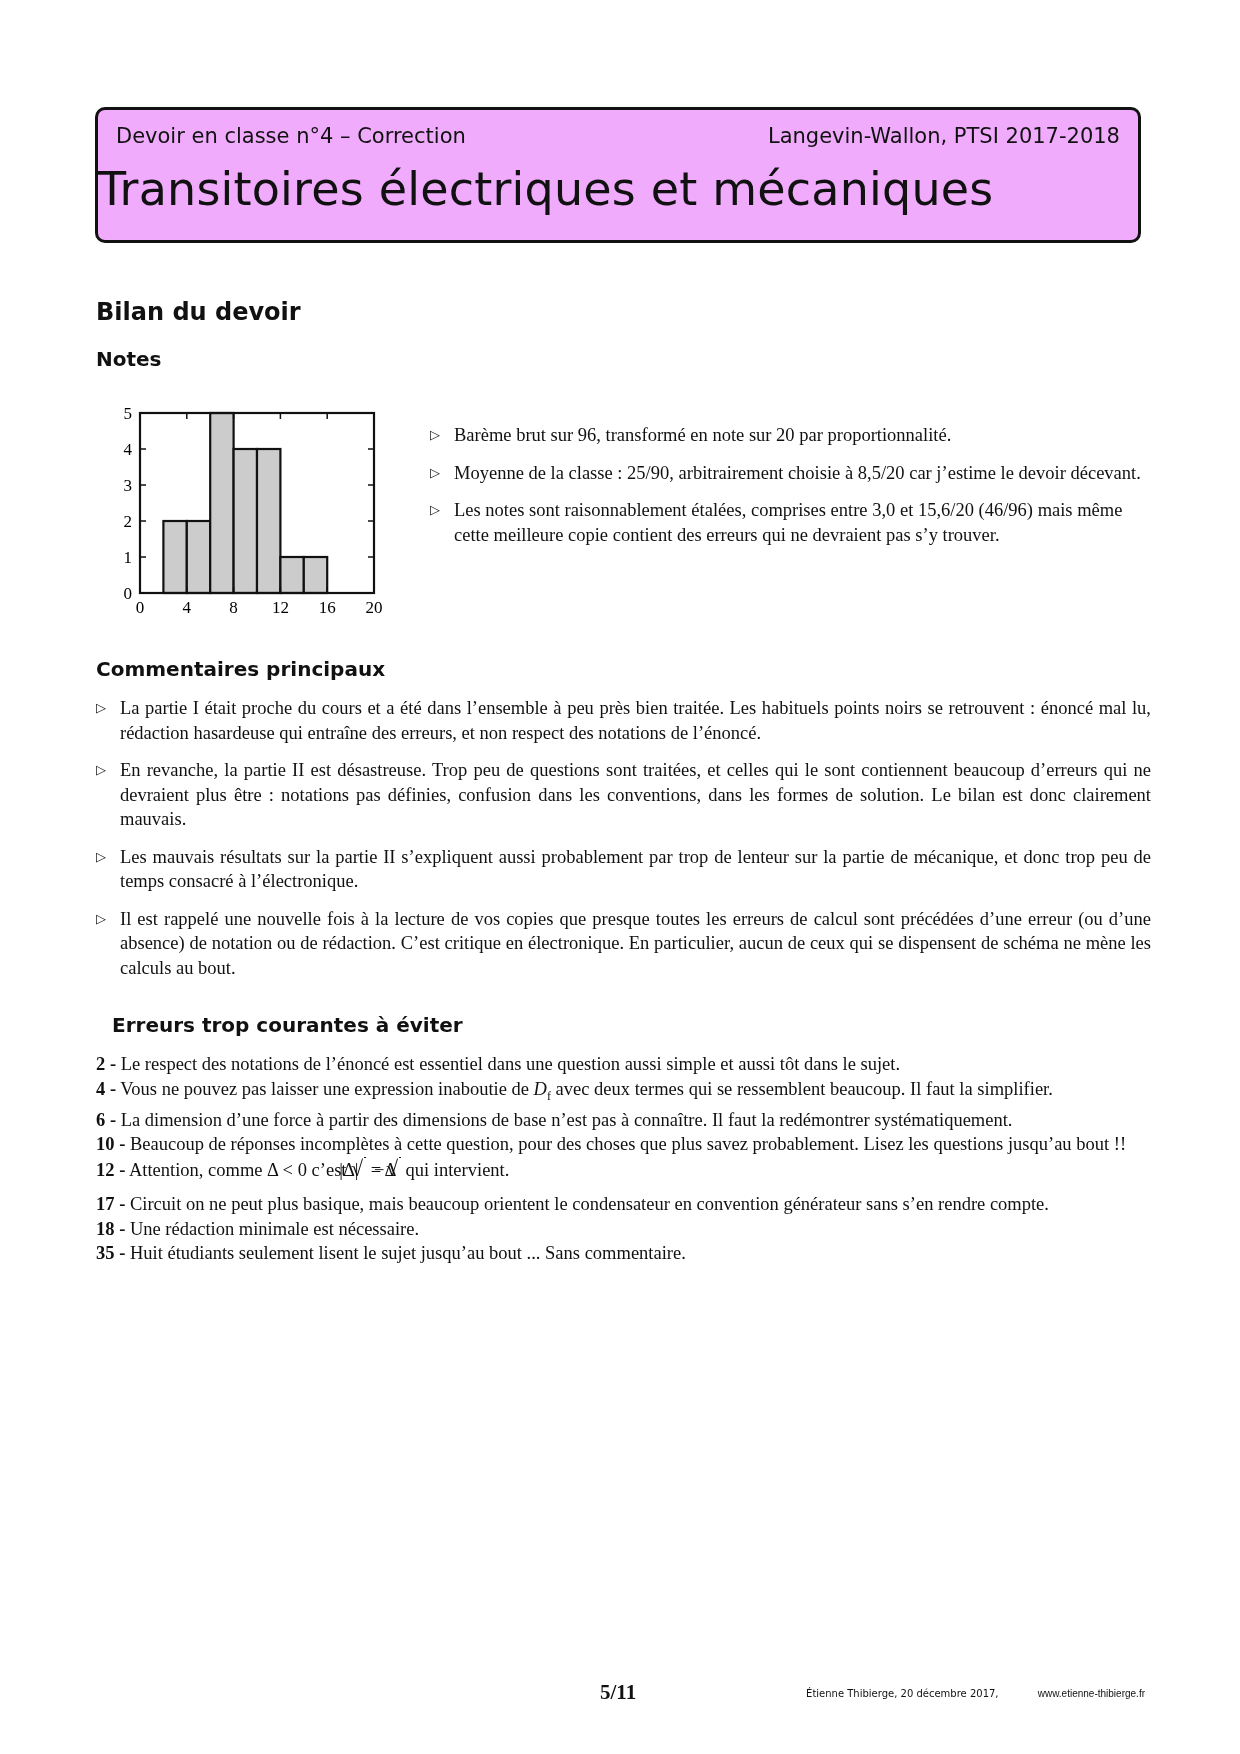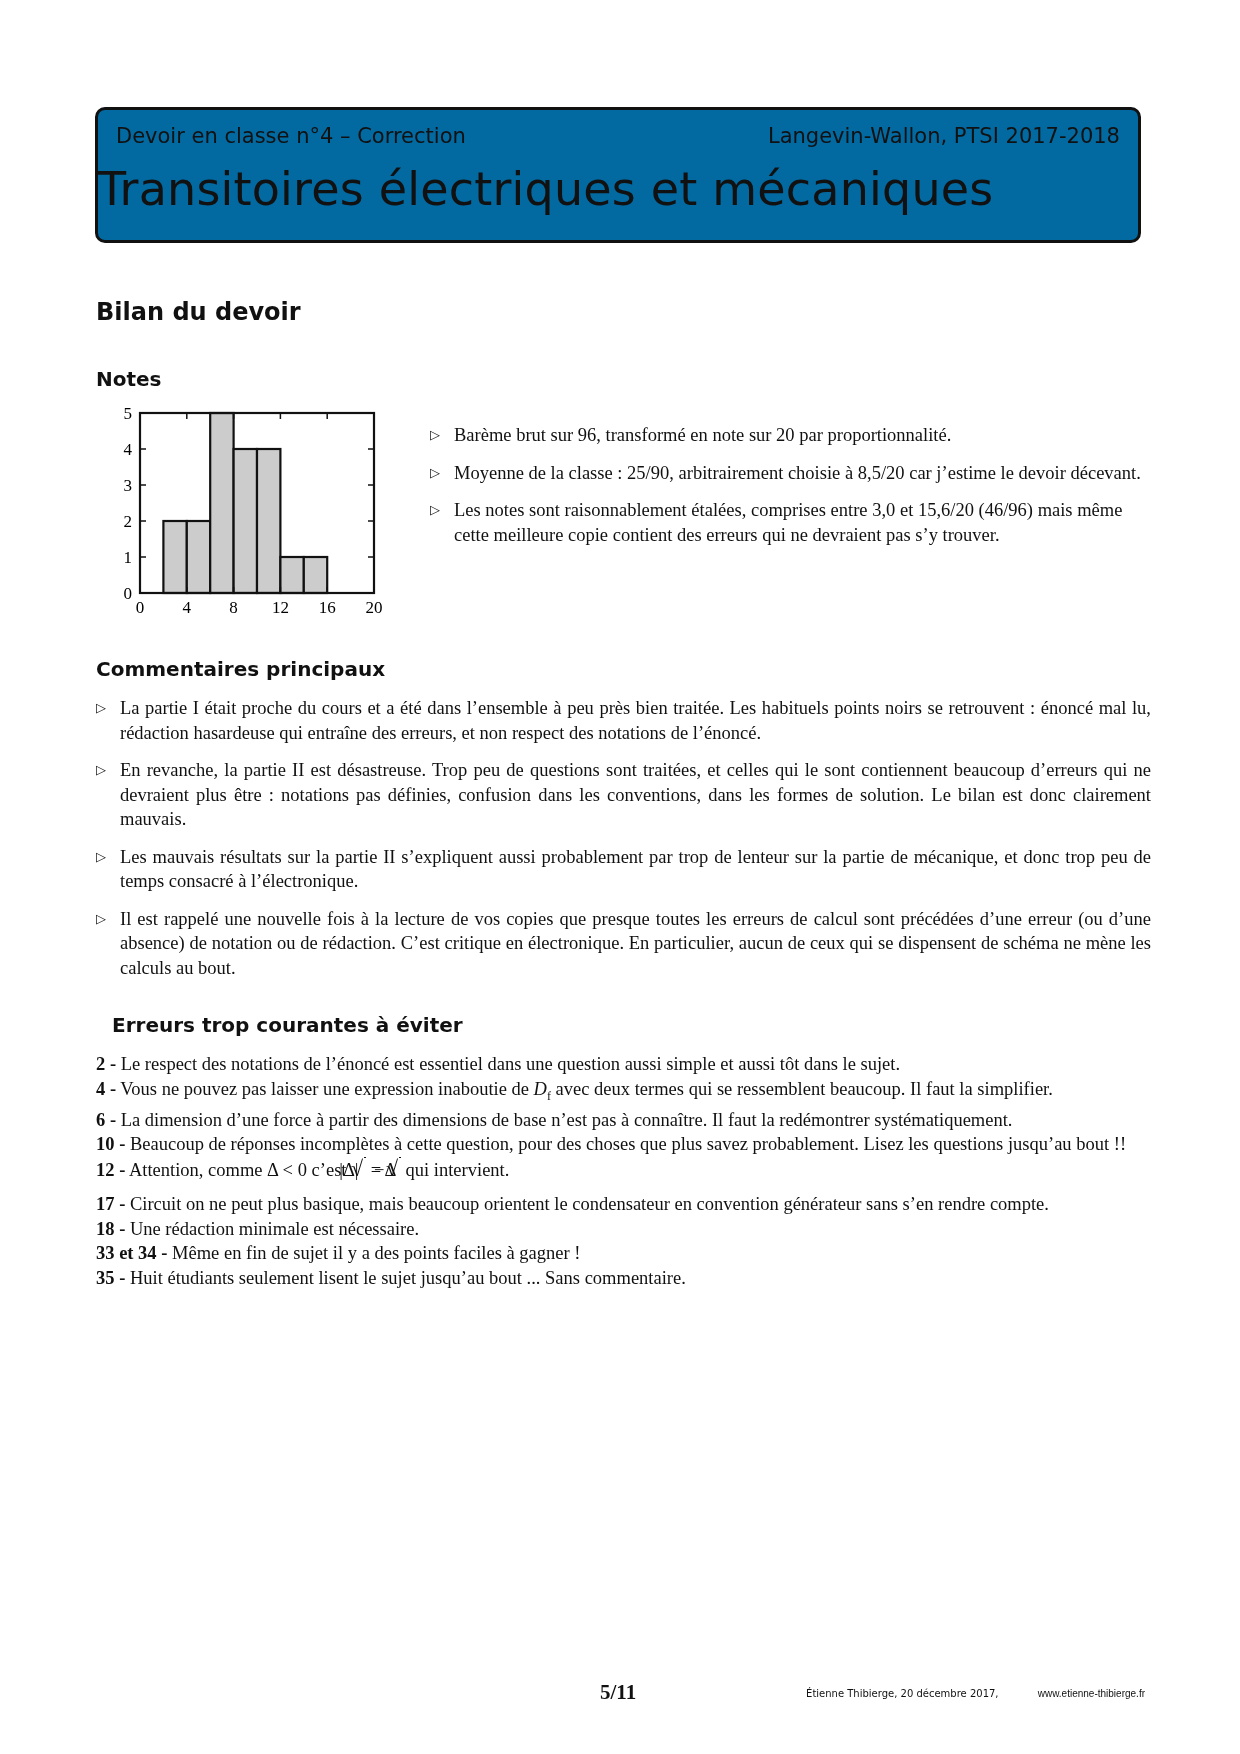--- a/index.html
+++ b/index.html
@@ -2,21 +2,21 @@
 <html><head>
 <meta charset="utf-8">
 <style>
   html, body { margin:0; padding:0; background:#fff; }
   body { width:1240px; height:1754px; position:relative; overflow:hidden; color:#111;
          font-family:"DejaVu Serif", serif; }
   .sans { font-family:"DejaVu Sans", sans-serif; }
   .serif { font-family:"Liberation Serif", "DejaVu Serif", serif; }
 
   .header-box { position:absolute; left:95px; top:107px; width:1046px; height:136px;
-    background:#0369a1; border:3px solid #111; border-radius:10px; box-sizing:border-box; }
+    background:#f0abfc; border:3px solid #111; border-radius:10px; box-sizing:border-box; }
   .header-left { position:absolute; left:18px; top:14px; font-size:21px; }
   .header-right { position:absolute; right:18px; top:14px; font-size:21px; }
   .header-title { position:absolute; left:0; right:0; top:52px; text-align:left; font-size:46px; letter-spacing:0.2px; }
 
   .h-section { position:absolute; left:96px; font-weight:bold; font-size:24px; }
   .h-sub { position:absolute; left:96px; font-weight:bold; font-size:20px; }
 
   .chart { position:absolute; left:110px; top:400px; width:290px; height:230px; }
   .chart svg { display:block; }
 
@@ -41,21 +41,21 @@
 </head>
 <body>
 
 <div class="header-box sans">
   <div class="header-left">Devoir en classe n°4 – Correction</div>
   <div class="header-right">Langevin-Wallon, PTSI 2017-2018</div>
   <div class="header-title">Transitoires électriques et mécaniques</div>
 </div>
 
 <div class="h-section sans" style="top:298px;">Bilan du devoir</div>
-<div class="h-sub sans" style="top:347px;margin-top:20px;">Notes</div>
+<div class="h-sub sans" style="top:347px;">Notes</div>
 
 <div class="chart">
   <svg id="hist" width="290" height="230" xmlns="http://www.w3.org/2000/svg">
       <rect x="53.400000000000006" y="121" width="23.400000000000006" height="72" fill="#cccccc" stroke="#111" stroke-width="2.2"></rect>
       <rect x="76.80000000000001" y="121" width="23.39999999999999" height="72" fill="#cccccc" stroke="#111" stroke-width="2.2"></rect>
       <rect x="100.2" y="13" width="23.400000000000006" height="180" fill="#cccccc" stroke="#111" stroke-width="2.2"></rect>
       <rect x="123.60000000000001" y="49" width="23.39999999999999" height="144" fill="#cccccc" stroke="#111" stroke-width="2.2"></rect>
       <rect x="147" y="49" width="23.400000000000006" height="144" fill="#cccccc" stroke="#111" stroke-width="2.2"></rect>
       <rect x="170.4" y="157" width="23.399999999999977" height="36" fill="#cccccc" stroke="#111" stroke-width="2.2"></rect>
       <rect x="193.79999999999998" y="157" width="23.400000000000034" height="36" fill="#cccccc" stroke="#111" stroke-width="2.2"></rect>
@@ -158,24 +158,20 @@
   </div>
   <div class="err-item gap">
     <span class="num">17 -</span>
     <span>Circuit on ne peut plus basique, mais beaucoup orientent le condensateur en convention générateur sans s’en rendre compte.</span>
   </div>
   <div class="err-item">
     <span class="num">18 -</span>
     <span>Une rédaction minimale est nécessaire.</span>
   </div>
   <div class="err-item">
-    <span class="num">33 et 34 -</span>
-    <span>Même en fin de sujet il y a des points faciles à gagner !</span>
-  </div>
-  <div class="err-item">
     <span class="num">35 -</span>
     <span>Huit étudiants seulement lisent le sujet jusqu’au bout ... Sans commentaire.</span>
   </div>
 </div>
 
 <div class="footer-page serif">5/11</div>
 <div class="footer-credit">
   <span>Étienne Thibierge, 20 décembre 2017, </span><span class="url">www.etienne-thibierge.fr</span>
 </div>
 

